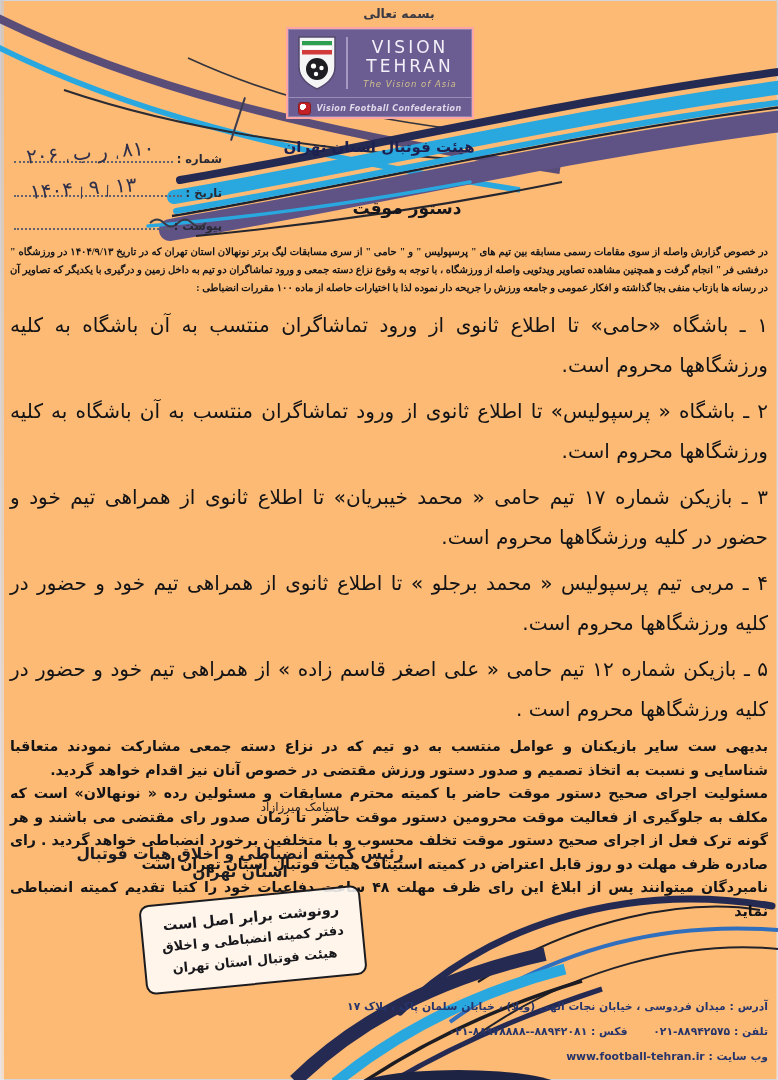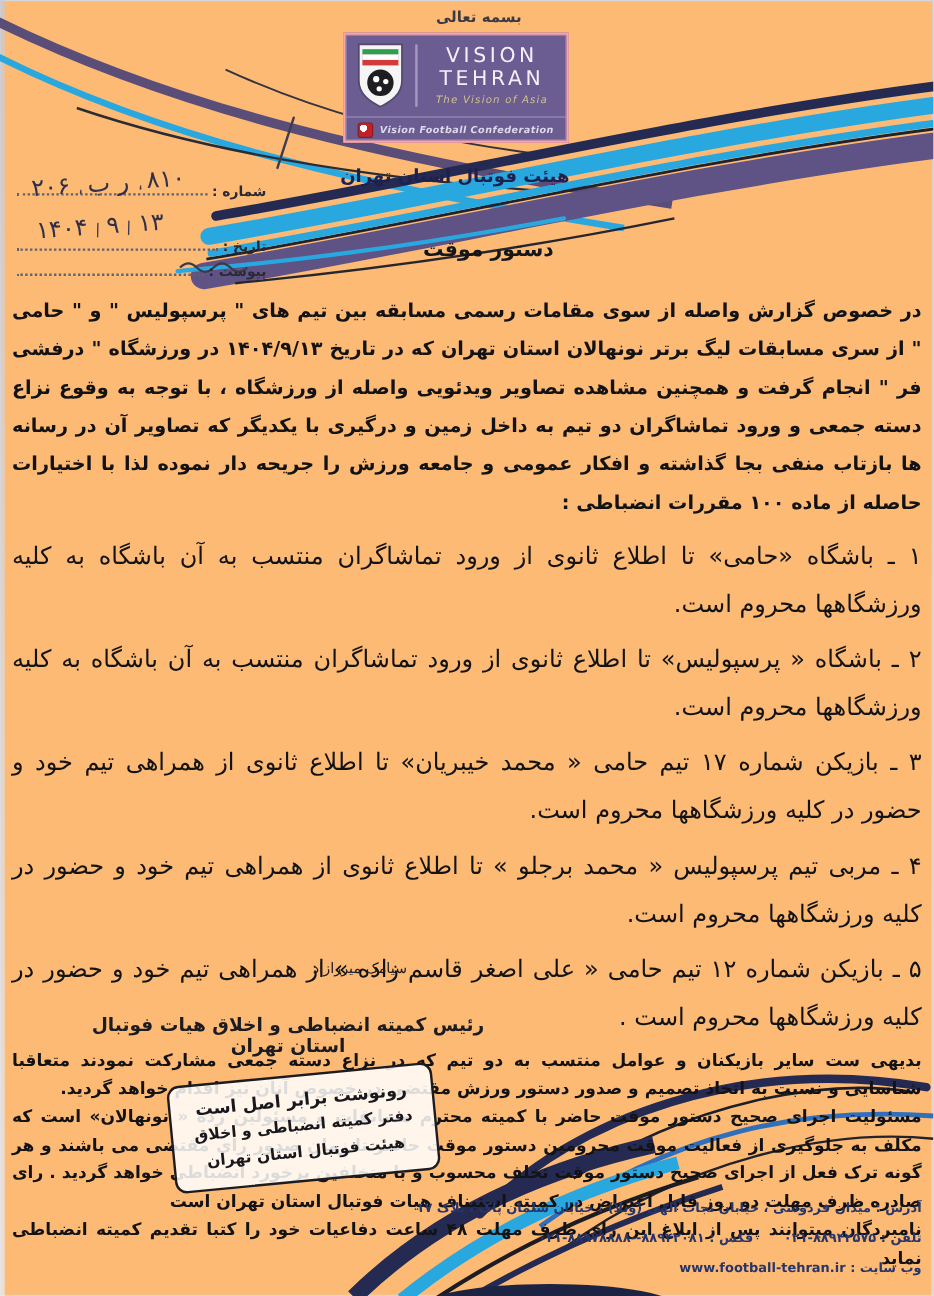--- a/index.html
+++ b/index.html
@@ -44,21 +44,21 @@
     font-size:20px;letter-spacing:1px;z-index:4;transform:rotate(-4deg);font-weight:400;}
   .hw .sep{font-size:14px;margin:0 5px;transform:rotate(-12deg) translateY(4px);color:#3a3a52;}
   .stray-stroke{position:absolute;left:237px;top:96px;width:2px;height:46px;background:#3c3c50;
     transform:rotate(18deg);z-index:4;border-radius:2px;}
   .doc-title{position:absolute;top:198px;left:0;right:0;text-align:center;direction:rtl;
     font-size:17px;font-weight:bold;color:#15151c;transform:translateX(18px);z-index:3;}
 
   
   .content{position:absolute;top:243px;left:10px;right:10px;direction:rtl;color:#131316;z-index:3;}
   .content p{margin:0;text-align:justify;font-weight:bold;}
-  .p1{font-size:16px;line-height:32px;margin-bottom:8px !important;}
+  .p1{font-size:10px;line-height:18px;margin-bottom:8px !important;font-family:Liberation Serif, serif;}
   .items{margin:2px 0 2px 0;}
   .item{font-weight:normal;font-size:20px;line-height:40px;text-align:justify;margin-bottom:6px;}
   .p2,.p3,.p4{font-size:14.2px;line-height:23.5px;}
 
   .signature-name{position:absolute;top:800px;left:140px;width:320px;text-align:center;direction:rtl;
     font-size:12px;font-weight:400;color:#1b1b22;z-index:3;}
   .signature-role{position:absolute;top:845px;left:55px;width:370px;text-align:center;direction:rtl;
     font-size:15.5px;font-weight:600;color:#1b1b22;z-index:3;}
 
   
@@ -127,21 +127,21 @@
       <span class="afc-text">Vision Football Confederation</span>
     </div>
   </div>
 
   <div class="org-name z-top">هیئت فوتبال استان تهران</div>
 
   <div class="field-row" style="top:152px;">
     <span class="field-label">شماره :</span>
     <span class="dotline"></span>
   </div>
-  <div class="field-row" style="top:198px;align-items:flex-end;">
+  <div class="field-row" style="top:186px;align-items:flex-end;">
     <span class="field-label">تاریخ :</span>
     <span class="dotline"></span>
   </div>
   <div class="field-row" style="top:219px;">
     <span class="field-label">پیوست :</span>
     <span class="dotline"></span>
   </div>
   <svg class="deco" style="left:148px;top:216px;" width="62" height="12" viewBox="0 0 62 12">
     <path d="M2,7 q7,-7 14,0 t14,0 t14,0 t14,0" stroke="#3a3a44" stroke-width="1.8" fill="none"></path>
   </svg>

